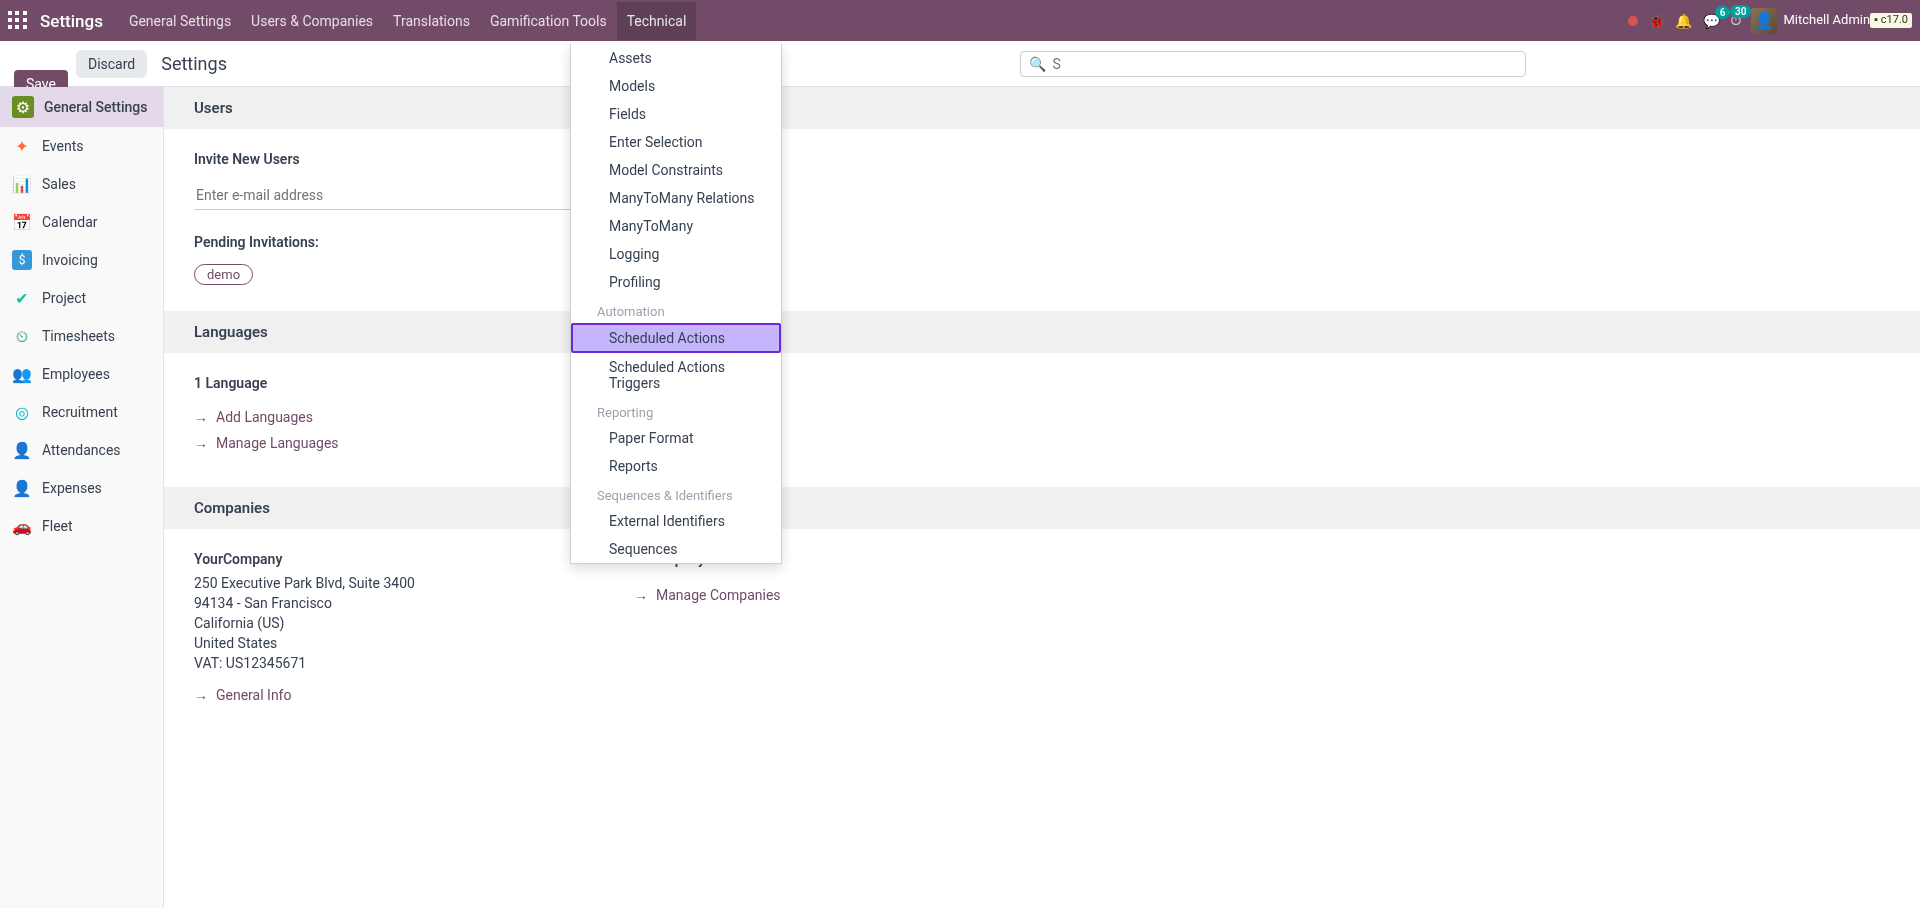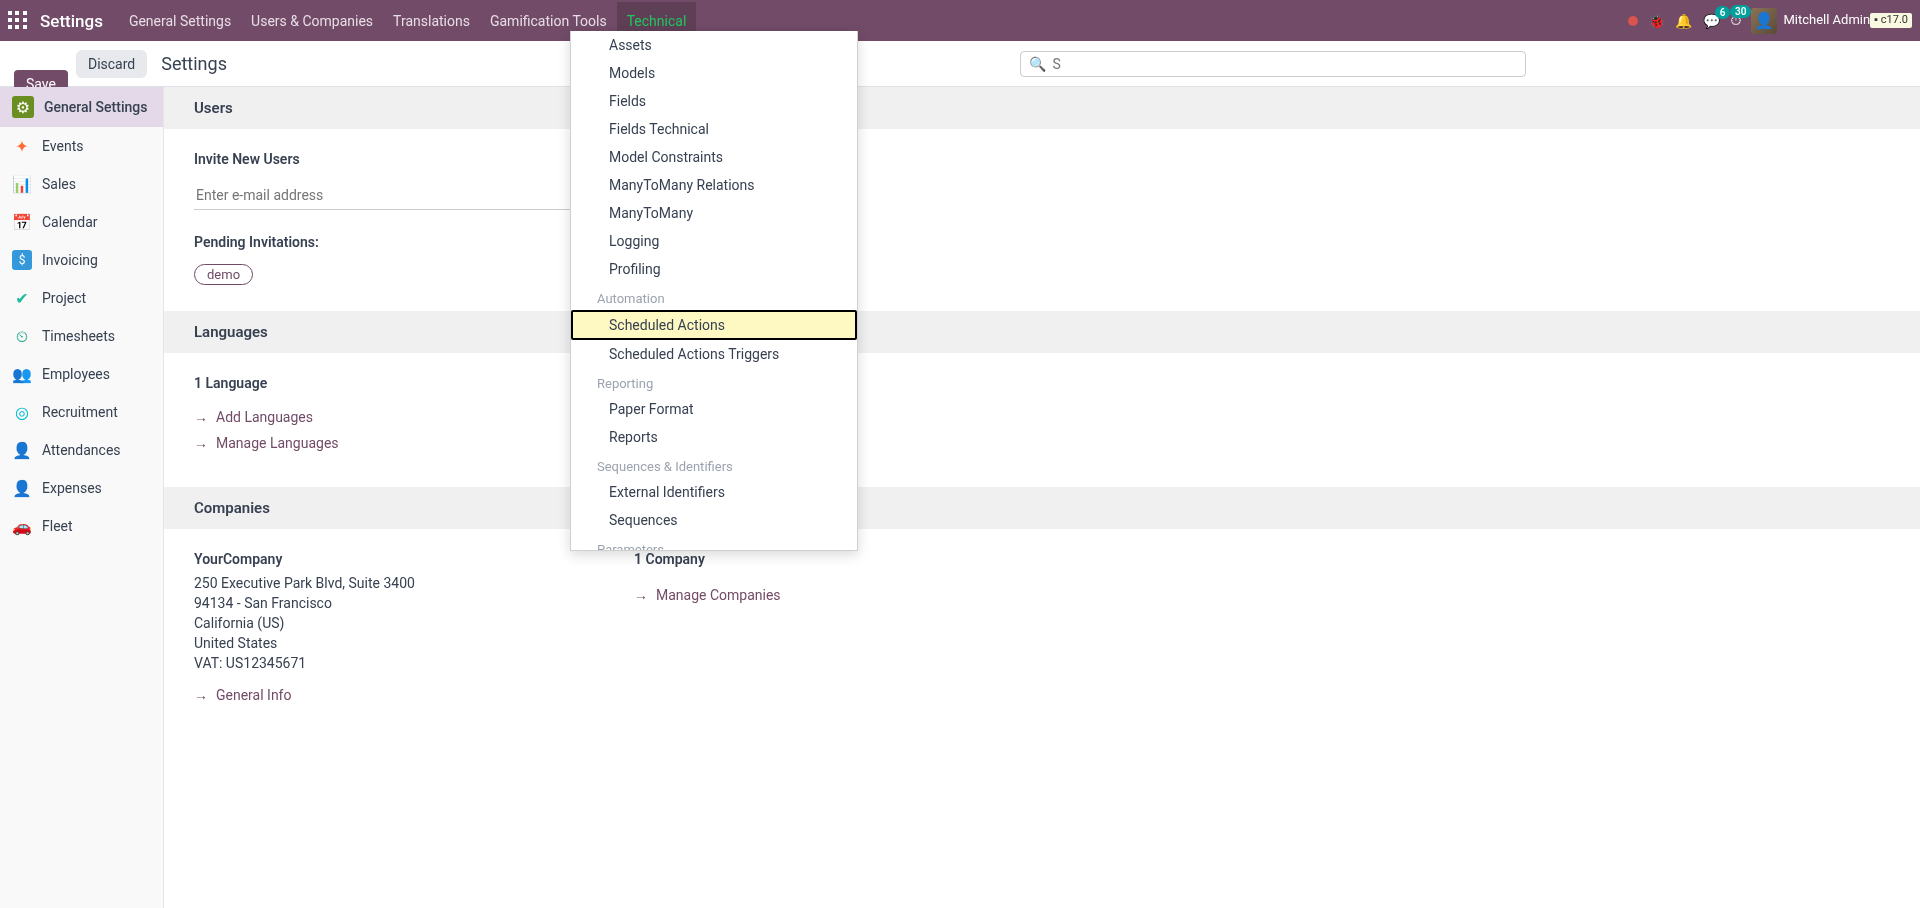--- a/index.html
+++ b/index.html
@@ -5,21 +5,21 @@
 * { margin: 0; padding: 0; box-sizing: border-box; font-family: -apple-system, BlinkMacSystemFont, "Segoe UI", Roboto, sans-serif; }
 body { background: #f9f9f9; font-size: 14px; color: #374151; overflow: hidden; }
 
 
 .navbar { background: #714B67; height: 41px; display: flex; align-items: center; padding: 0 8px; color: #fff; }
 .apps-icon { width: 20px; height: 20px; display: grid; grid-template-columns: repeat(3,1fr); grid-template-rows: repeat(3,1fr); gap: 2px; margin-right: 12px; cursor: pointer; }
 .apps-icon span { background: #fff; width: 4px; height: 4px; }
 .navbar-title { font-size: 17px; font-weight: 500; margin-right: 16px; }
 .navbar-menu { display: flex; gap: 0; }
 .navbar-menu-item { padding: 11px 10px; cursor: pointer; font-size: 14px; color: #e8dde5; }
-.navbar-menu-item.active { background: #5e3f56; color: #22c55e; }
+.navbar-menu-item.active { background: #5e3f56; color: #e5e5e5; }
 .navbar-right { margin-left: auto; display: flex; align-items: center; gap: 10px; }
 .nav-icon { color: #fff; cursor: pointer; position: relative; font-size: 14px; }
 .badge { background: #00a09d; color: #fff; border-radius: 10px; font-size: 10px; padding: 1px 5px; position: absolute; top: -7px; right: -10px; font-weight: 600; }
 .user-area { display: flex; align-items: center; gap: 6px; cursor: pointer; }
 .avatar { width: 26px; height: 26px; border-radius: 3px; background: linear-gradient(135deg,#8b7355,#5a4a3a); display:flex; align-items:center; justify-content:center; font-size:16px; }
 .user-info { display:flex; line-height: 1.1; }
 .user-name { font-size: 13px; color: #fff; }
 .db-tag { background: #f8f8e0; color: #333; font-size: 11px; padding: 1px 4px; border-radius: 2px; display:inline-block; }
 .red-dot { width: 10px; height: 10px; background: #d9534f; border-radius: 50%; }
 
@@ -50,23 +50,23 @@
 .email-btn { width:22px; background:#714B67; }
 .sub-label { font-weight:600; font-size:14px; margin-bottom:14px; color:#374151; }
 .tag-pill { display:inline-block; border:1px solid #714B67; color:#714B67; border-radius:14px; padding:2px 12px; font-size:13px; cursor:pointer; }
 .lang-title { font-weight:600; font-size:14px; margin-bottom:18px; color:#374151; }
 .link-row { display:flex; align-items:center; gap:8px; color:#714B67; margin-bottom:10px; cursor:pointer; font-size:14px; }
 .link-row .arrow { font-size:14px; color:#714B67; }
 .company-name { font-weight:600; font-size:14px; margin-bottom:8px; }
 .company-line { font-size:14px; color:#374151; margin-bottom:4px; }
 
 
-.dropdown { position: absolute; top: 31px; left: 570px; width: 288px; background:#fff; border:1px solid #d0d0d0; box-shadow: 0 4px 12px rgba(0,0,0,0.15); max-height: 520px; overflow-y: auto; z-index: 100; border-top:none; }
+.dropdown { position: absolute; top: 44px; left: 570px; width: 212px; background:#fff; border:1px solid #d0d0d0; box-shadow: 0 4px 12px rgba(0,0,0,0.15); max-height: 520px; overflow-y: auto; z-index: 100; border-top:none; }
 .dropdown-item { padding: 6px 16px 6px 38px; cursor:pointer; font-size:14px; color:#374151; }
-.dropdown-item.highlighted { background:#fef9c3; border:2px solid #000000; border-radius:2px; padding:5px 14px 5px 36px; }
+.dropdown-item.highlighted { background:#c4b5fd; border:2px solid #6d28d9; border-radius:2px; padding:5px 14px 5px 36px; }
 .dropdown-section { padding: 8px 16px 4px 26px; color:#9ca3af; font-size:13px; }
 .dropdown::-webkit-scrollbar { width: 14px; }
 .dropdown::-webkit-scrollbar-track { background: #f0f0f0; }
 .dropdown::-webkit-scrollbar-thumb { background: #c0c0c0; border-radius:2px; }
 .dropdown::-webkit-scrollbar-button { height: 14px; background:#e0e0e0; }
 
 
 .ic-gear { background:#6b8e23; border-radius:3px; color:#fff; width:22px; height:22px; }
 .ic-events { color:#ff6b35; }
 .ic-sales { color:#f39c12; }
@@ -235,21 +235,21 @@
           </div>
       </div>
     </div>
   </div>
 </div>
 
 <div class="dropdown">
   <div class="dropdown-item">Assets</div>
   <div class="dropdown-item">Models</div>
   <div class="dropdown-item">Fields</div>
-  <div class="dropdown-item">Fields Technical</div>
+  <div class="dropdown-item">Enter Selection</div>
   <div class="dropdown-item">Model Constraints</div>
   <div class="dropdown-item">ManyToMany Relations</div>
   <div class="dropdown-item">ManyToMany</div>
   <div class="dropdown-item">Logging</div>
   <div class="dropdown-item">Profiling</div>
   <div class="dropdown-section">Automation</div>
   <div class="dropdown-item highlighted">Scheduled Actions</div>
   <div class="dropdown-item">Scheduled Actions Triggers</div>
   <div class="dropdown-section">Reporting</div>
   <div class="dropdown-item">Paper Format</div>

